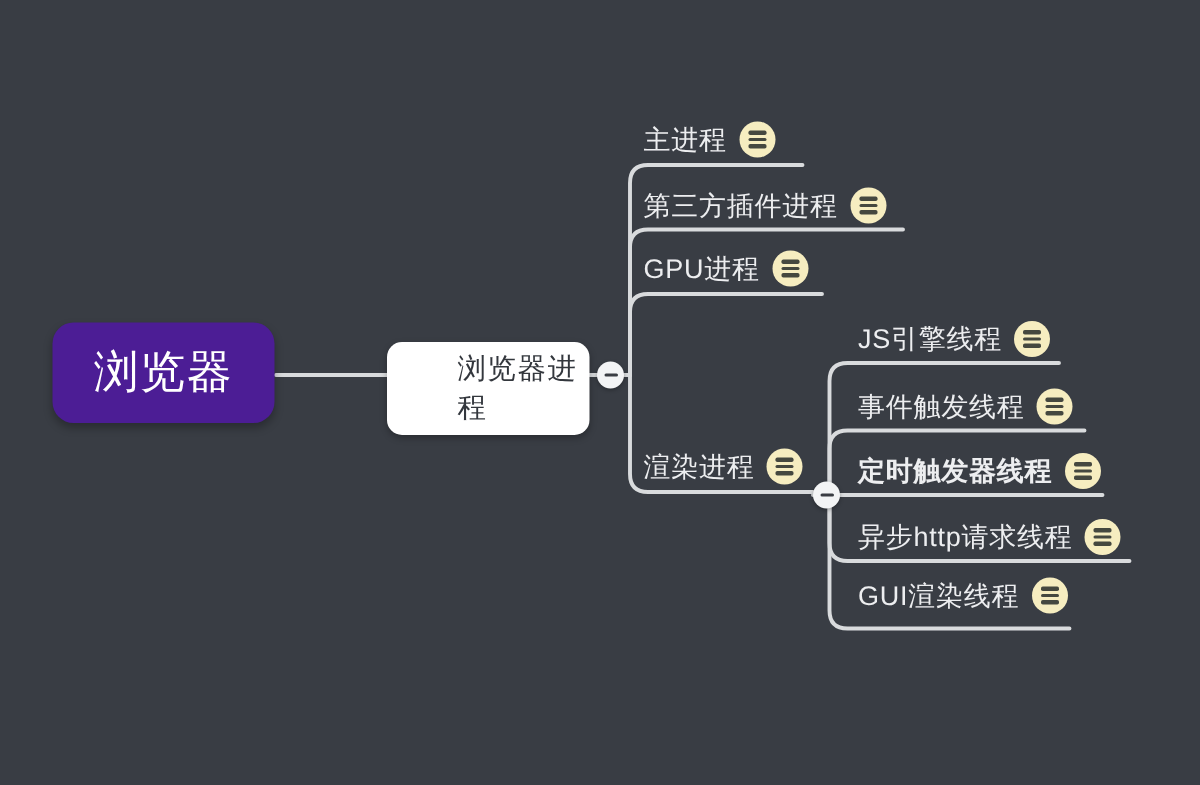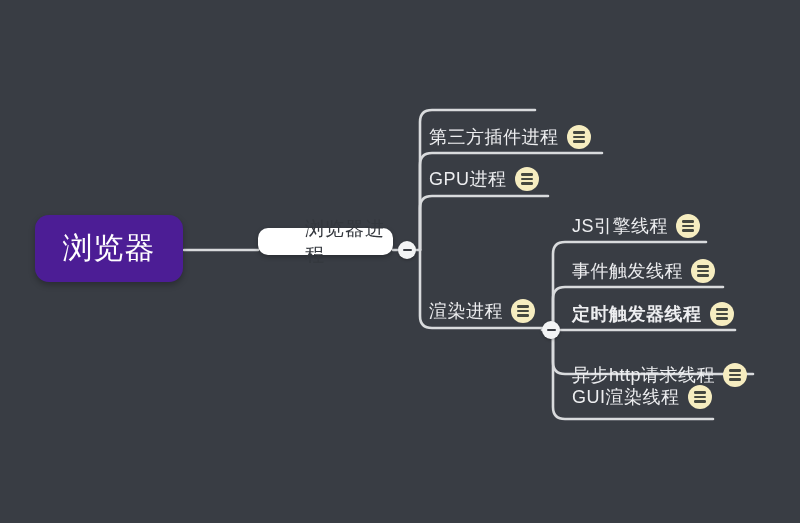--- a/index.html
+++ b/index.html
@@ -20,21 +20,21 @@
     box-sizing:border-box;
   }
   .root-node{
     left:35px;top:215px;width:148px;height:67px;
     background:#4c1d95;border-radius:14px;
     box-shadow:0 3px 6px rgba(0,0,0,0.28);
     color:#ffffff;font-size:30px;letter-spacing:1px;
     cursor:default;
   }
   .main-node{
-    left:258px;top:228px;width:135px;height:27px;
+    left:258px;top:228px;width:135px;height:62px;
     background:#ffffff;border-radius:10px;
     box-shadow:0 2px 5px rgba(0,0,0,0.28);
     color:#33373d;font-size:19px;letter-spacing:1px;
     cursor:default;
     padding-left:47px;
   }
   .branch{
     position:absolute;height:26px;
     display:flex;align-items:center;
     color:#edeef0;font-size:18px;letter-spacing:0.5px;
@@ -93,20 +93,28 @@
   </div>
 
   <div class="collapse-btn" style="left:398px;top:241px;">
     <span class="minus"></span>
   </div>
 
   <div class="collapse-btn" style="left:542px;top:321px;">
     <span class="minus"></span>
   </div>
 
+  <div class="branch l3" style="top:80px;">
+    <span>主进程</span>
+    <span class="notes-icon">
+        <i></i>
+        <i></i>
+        <i></i>
+      </span>
+  </div>
 
   <div class="branch l3" style="top:123px;align-items:flex-end;">
     <span>第三方插件进程</span>
     <span class="notes-icon">
         <i></i>
         <i></i>
         <i></i>
       </span>
   </div>
 
@@ -148,21 +156,21 @@
 
   <div class="branch l4" style="top:301px;font-weight:bold;">
     <span>定时触发器线程</span>
     <span class="notes-icon">
         <i></i>
         <i></i>
         <i></i>
       </span>
   </div>
 
-  <div class="branch l4" style="top:345px;margin-top:17px;">
+  <div class="branch l4" style="top:345px;">
     <span>异步http请求线程</span>
     <span class="notes-icon">
         <i></i>
         <i></i>
         <i></i>
       </span>
   </div>
 
   <div class="branch l4" style="top:384px;">
     <span>GUI渲染线程</span>

